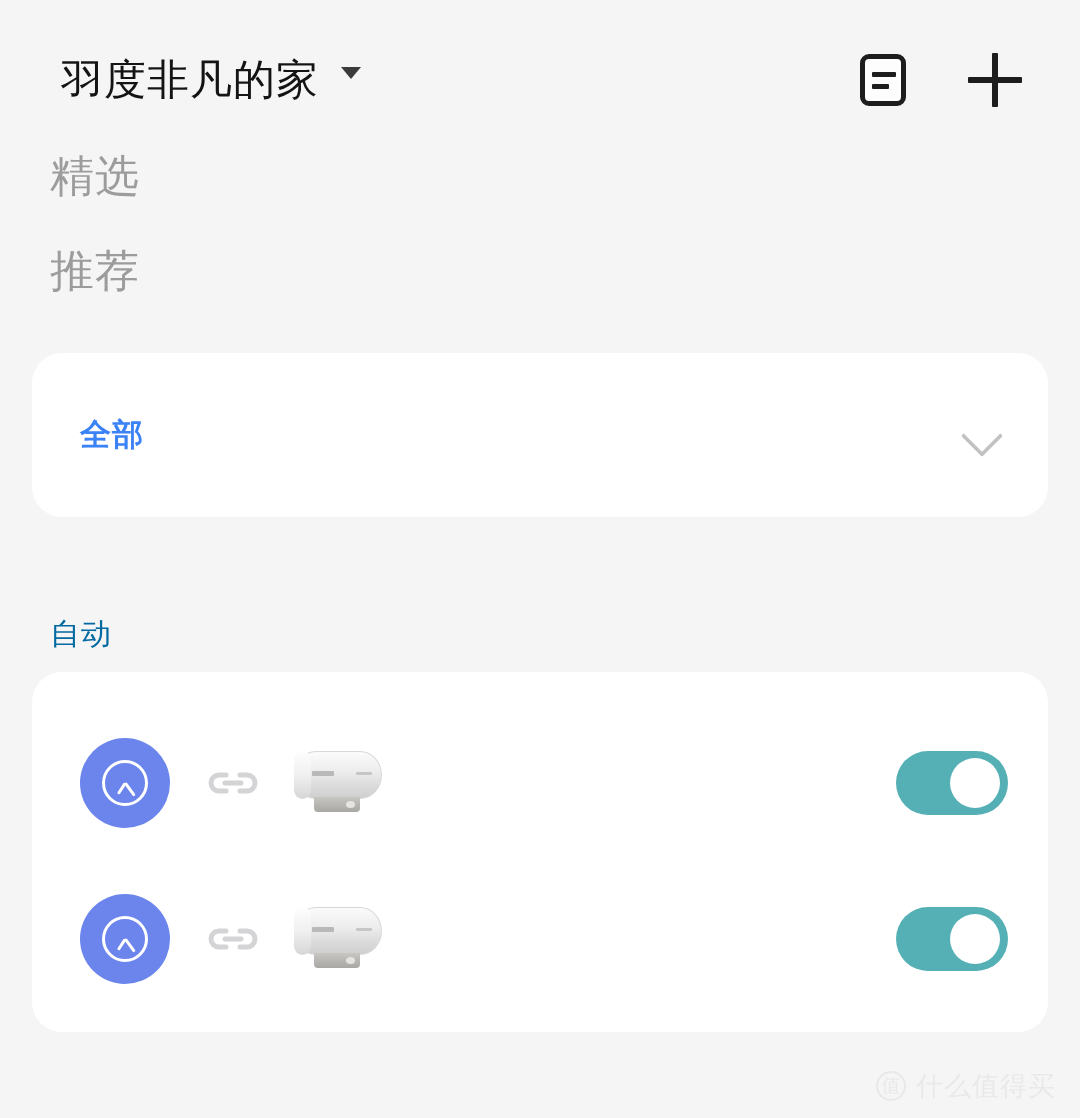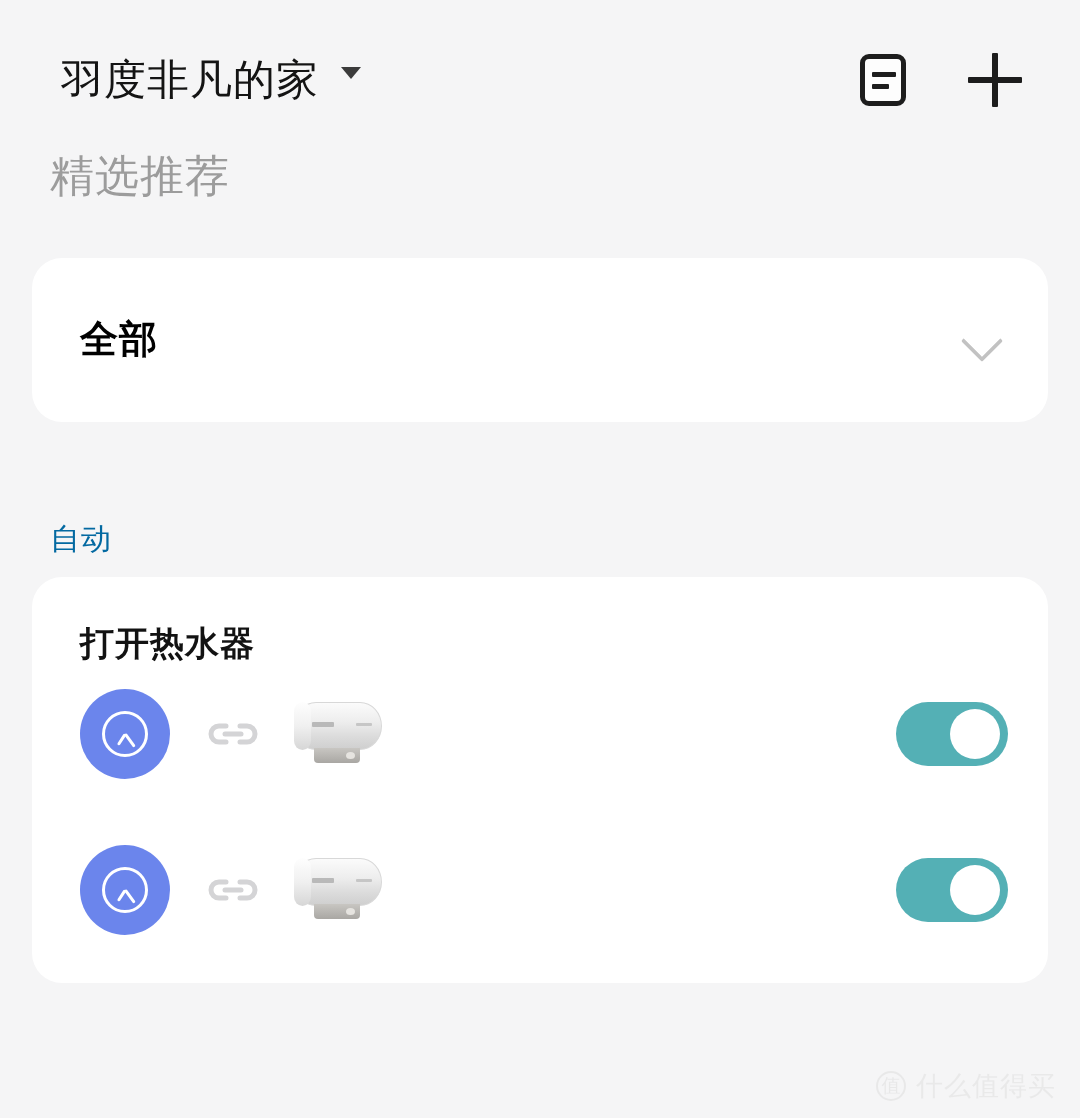--- a/index.html
+++ b/index.html
@@ -96,21 +96,23 @@
   .icon-plus::after {
     top: 0; left: 50%;
     width: 6px; height: 54px;
     transform: translateX(-50%);
   }
 
   
   .tabs {
     display: flex;
     align-items: baseline;
+    gap: 42px;
     padding: 38px 0 0 50px;
+    flex-direction: column;
   }
   .tab {
     font-size: 44px;
     line-height: 1.2;
     color: #9c9c9c;
     font-weight: 400;
     letter-spacing: 1px;
     cursor: pointer;
   }
   .tab.active {
@@ -124,23 +126,23 @@
     margin: 55px 32px 0 32px;
     background: #ffffff;
     border-radius: 30px;
     height: 164px;
     display: flex;
     align-items: center;
     justify-content: space-between;
     padding: 0 46px 0 48px;
   }
   .filter-label {
-    font-size: 38px;
+    font-size: 31px;
     font-weight: 700;
-    color: #000000;
+    color: #3b82f6;
     letter-spacing: 1px;
     font-family: Liberation Mono, monospace;
   }
   .chevron {
     width: 40px;
     height: 40px;
     position: relative;
   }
   .chevron::after {
     content: "";
@@ -361,21 +363,20 @@
 <div class="filter-card">
   <div class="filter-label">全部</div>
   <div class="chevron"></div>
 </div>
 
 <div class="section-label">自动</div>
 
 <div class="auto-card">
 
   <div class="auto-item">
-    <div class="auto-name">打开热水器</div>
     <div class="auto-row">
       <div class="trigger-circle">
         <div class="clock-icon"></div>
       </div>
       <div class="link-icon">
         <svg width="54" height="30" viewBox="0 0 54 30" aria-hidden="true">
           <g fill="none" stroke="#d4d4d6" stroke-width="5" stroke-linecap="round">
             <path d="M20 7 h-7 a8 8 0 0 0 0 16 h7"></path>
             <path d="M34 7 h7 a8 8 0 0 1 0 16 h-7"></path>
             <path d="M19 15 h16"></path>

